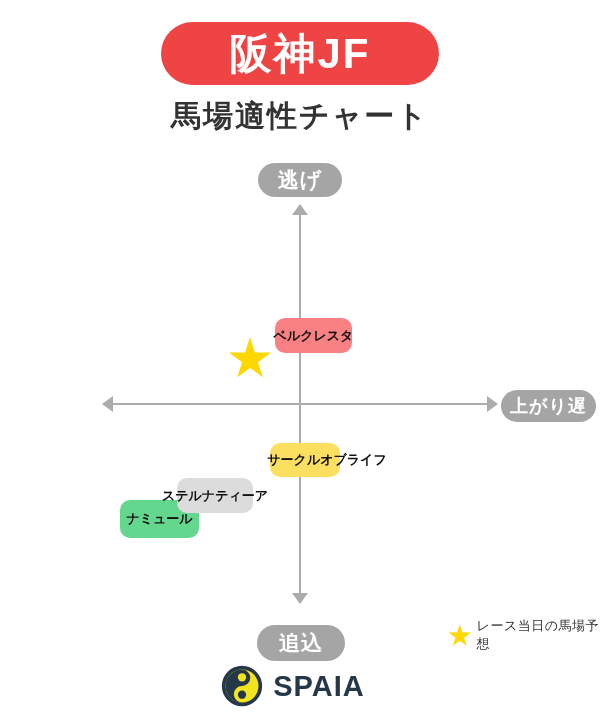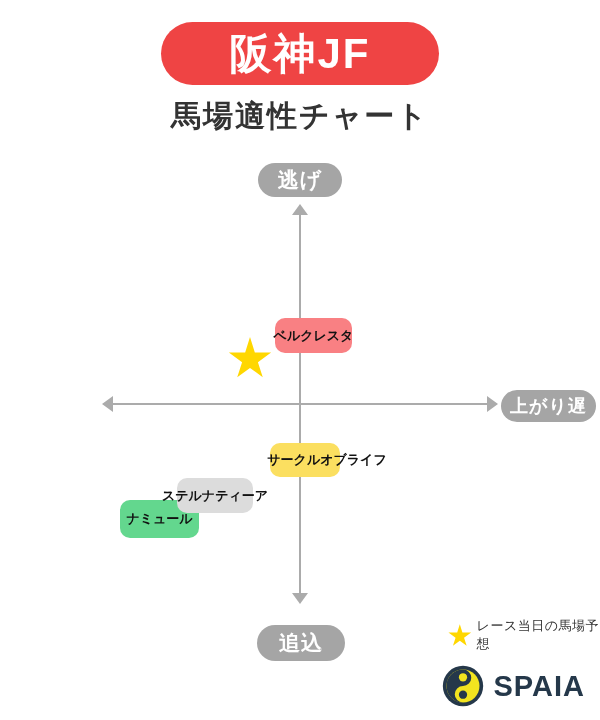--- a/index.html
+++ b/index.html
@@ -50,21 +50,21 @@
   .h-nam    { left:120px; top:500px; width:79px; height:38px; }
   .h-stella { left:177px; top:478px; width:76px; height:35px; }
 
   
   .star-main { position:absolute; left:228px; top:337px; width:44px; height:42px; }
   .legend { position:absolute; left:448px; top:617px; display:flex; align-items:center; gap:5px; }
   .legend svg { width:26px; height:25px; }
   .legend-label { font-size:13px; color:#333; letter-spacing:0.5px; }
 
   
-  .footer { position:absolute; left:0; top:664px; width:585px; display:flex; align-items:center; justify-content:flex-end; gap:9px; }
+  .footer { position:absolute; left:0; top:664px; width:585px; display:flex; align-items:center; justify-content:center; gap:9px; }
   .footer svg { width:44px; height:44px; }
   .brand-text { font-size:29px; font-weight:bold; color:#25384a; letter-spacing:1px; }
 </style>
 </head>
 <body>
 
 <div class="stage">
 
   <div class="title-pill">
     <span>阪神JF</span>

